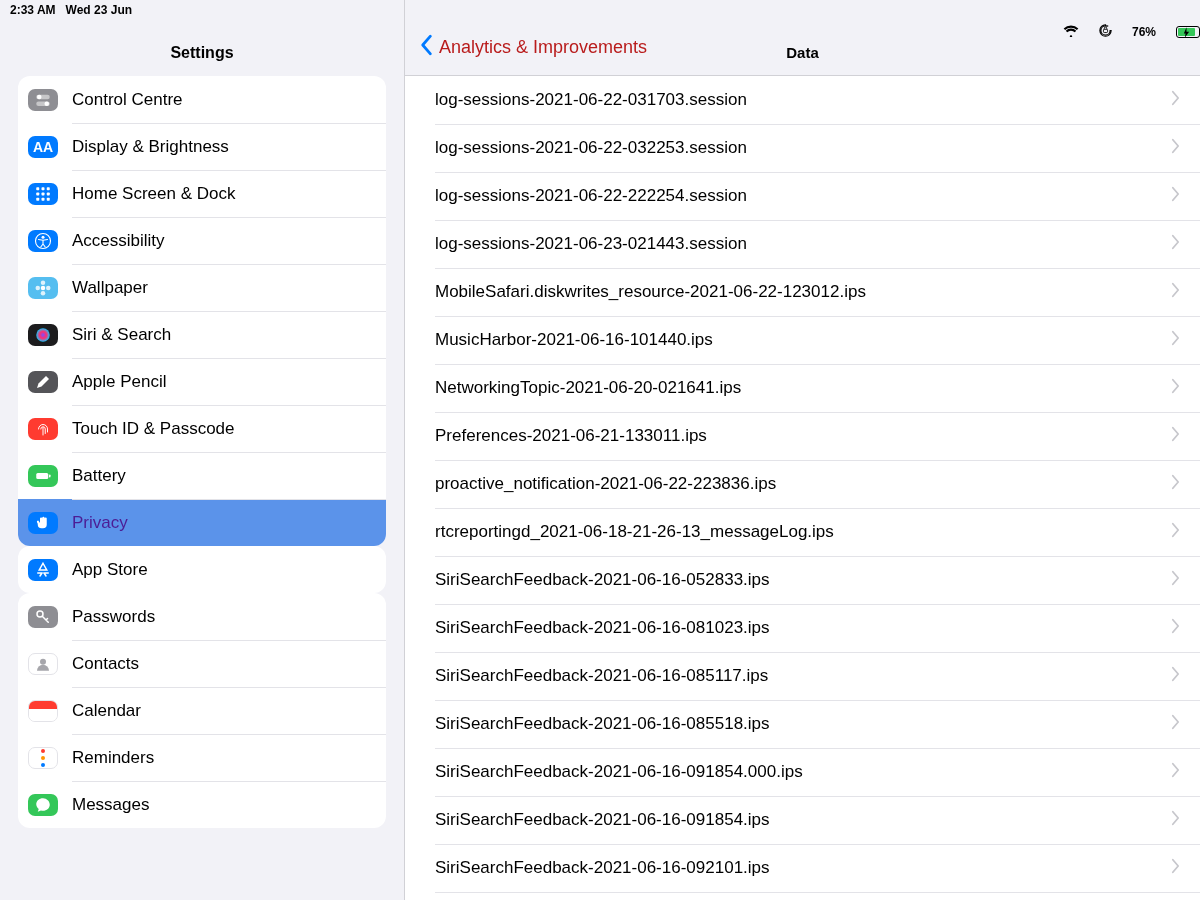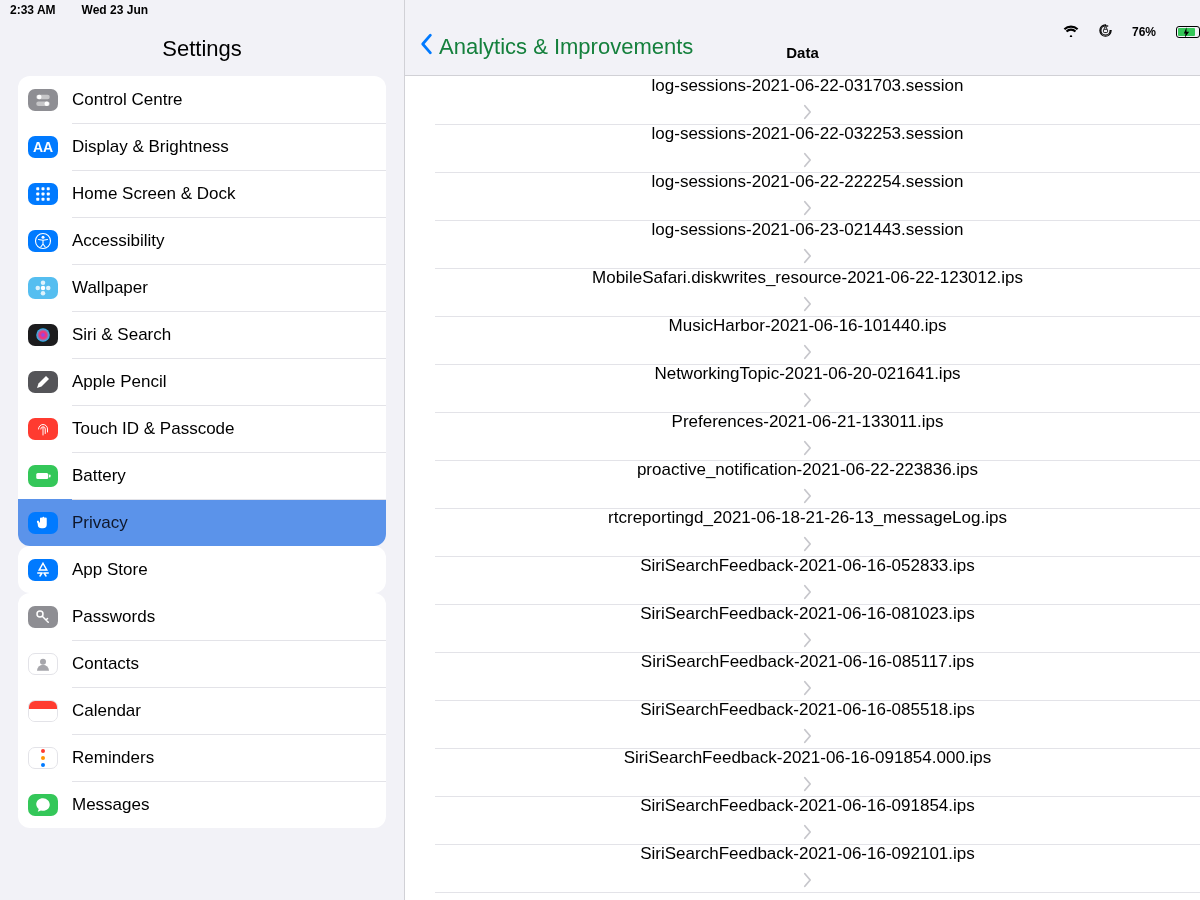--- a/index.html
+++ b/index.html
@@ -1,43 +1,43 @@
 <!DOCTYPE html>
 <html><head>
 <meta charset="utf-8">
 <style>
   * { box-sizing: border-box; margin: 0; padding: 0; }
   html, body { width: 1200px; height: 900px; overflow: hidden; font-family: -apple-system, "Helvetica Neue", Helvetica, Arial, sans-serif; background: #f2f2f7; color: #000; }
   .status-bar { position: absolute; top: 0; left: 0; right: 0; height: 20px; display: flex; justify-content: space-between; align-items: center; padding: 0 10px; font-size: 12px; font-weight: 600; z-index: 50; }
-  .status-left { display: flex; gap: 26px; }
+  .status-left { display: flex; gap: 10px; }
   .status-right { display: flex; align-items: center; gap: 20px; margin-top: 44px; }
   .battery { display:inline-flex; align-items:center; }
   .battery-shell { width: 24px; height: 12px; border: 1px solid #000; border-radius: 3px; position: relative; display: inline-block; vertical-align: middle; }
   .battery-shell::after { content:""; position:absolute; right:-3px; top:3px; width:2px; height:5px; background:#000; border-radius:1px; }
   .battery-fill { position:absolute; left:1px; top:1px; bottom:1px; width:76%; background:#35c759; border-radius:1px; }
   .layout { position:absolute; top:0; left:0; right:0; bottom:0; display:flex; }
   .sidebar { width: 405px; background:#f2f2f7; border-right:1px solid #d1d1d6; display:flex; flex-direction:column; }
   .sidebar-header { height:76px; display:flex; align-items:flex-end; justify-content:center; padding-bottom:14px; }
-  .sidebar-title { font-size:22px; font-weight:400; }
+  .sidebar-title { font-size:16px; font-weight:700; }
   .sidebar-scroll { flex:1; overflow:hidden; padding:0 18px; }
   .group { background:#fff; border-radius:12px; overflow:hidden; }
   .row { display:flex; align-items:center; height:47px; padding:0 12px 0 10px; position:relative; cursor:pointer; }
   .row + .row::before { content:""; position:absolute; left:54px; right:0; top:0; height:1px; background:#e3e3e8; }
   .row.selected { background:#5b93ea; }
-  .row.selected .row-label { color:#0f172a; }
+  .row.selected .row-label { color:#4c1d95; }
   .icon-box { width:30px; height:22px; border-radius:7px; margin-right:14px; display:flex; align-items:center; justify-content:center; flex-shrink:0; color:#fff; font-size:16px; }
   .icon-box svg { width:18px; height:18px; }
   .row-label { font-size:17px; }
   .main { flex:1; background:#f2f2f7; display:flex; flex-direction:column; }
   .main-header { height:76px; position:relative; display:flex; align-items:flex-end; padding-bottom:14px; border-bottom:1px solid #d1d1d6; }
-  .back-btn { position:absolute; left:14px; bottom:14px; display:flex; align-items:center; color:#15803d; font-size:22px; cursor:pointer; }
+  .back-btn { position:absolute; left:14px; bottom:14px; display:flex; align-items:center; color:#b91c1c; font-size:18px; cursor:pointer; }
   .back-btn svg { width:14px; height:22px; margin-right:6px; }
   .main-title { margin:0 auto; font-size:15px; font-weight:600; }
   .main-list { flex:1; overflow:hidden; }
-  .data-row { display:flex; align-items:center; justify-content:space-between; height:48px; padding:0 20px 0 30px; background:#fff; position:relative; cursor:pointer;flex-direction:column; }
+  .data-row { display:flex; align-items:center; justify-content:space-between; height:48px; padding:0 20px 0 30px; background:#fff; position:relative; cursor:pointer; }
   .data-row + .data-row::before { content:""; position:absolute; left:30px; right:0; top:0; height:1px; background:#e3e3e8; }
   .data-label { font-size:17px; }
   .chev { color:#c7c7cc; }
   .chev svg { width:9px; height:16px; }
   
   .bg-gray   { background:#8e8e93; }
   .bg-blue   { background:#007aff; }
   .bg-teal   { background:#55bef0; }
   .bg-dark   { background:#1c1c1e; }
   .bg-darkg  { background:#545458; }

